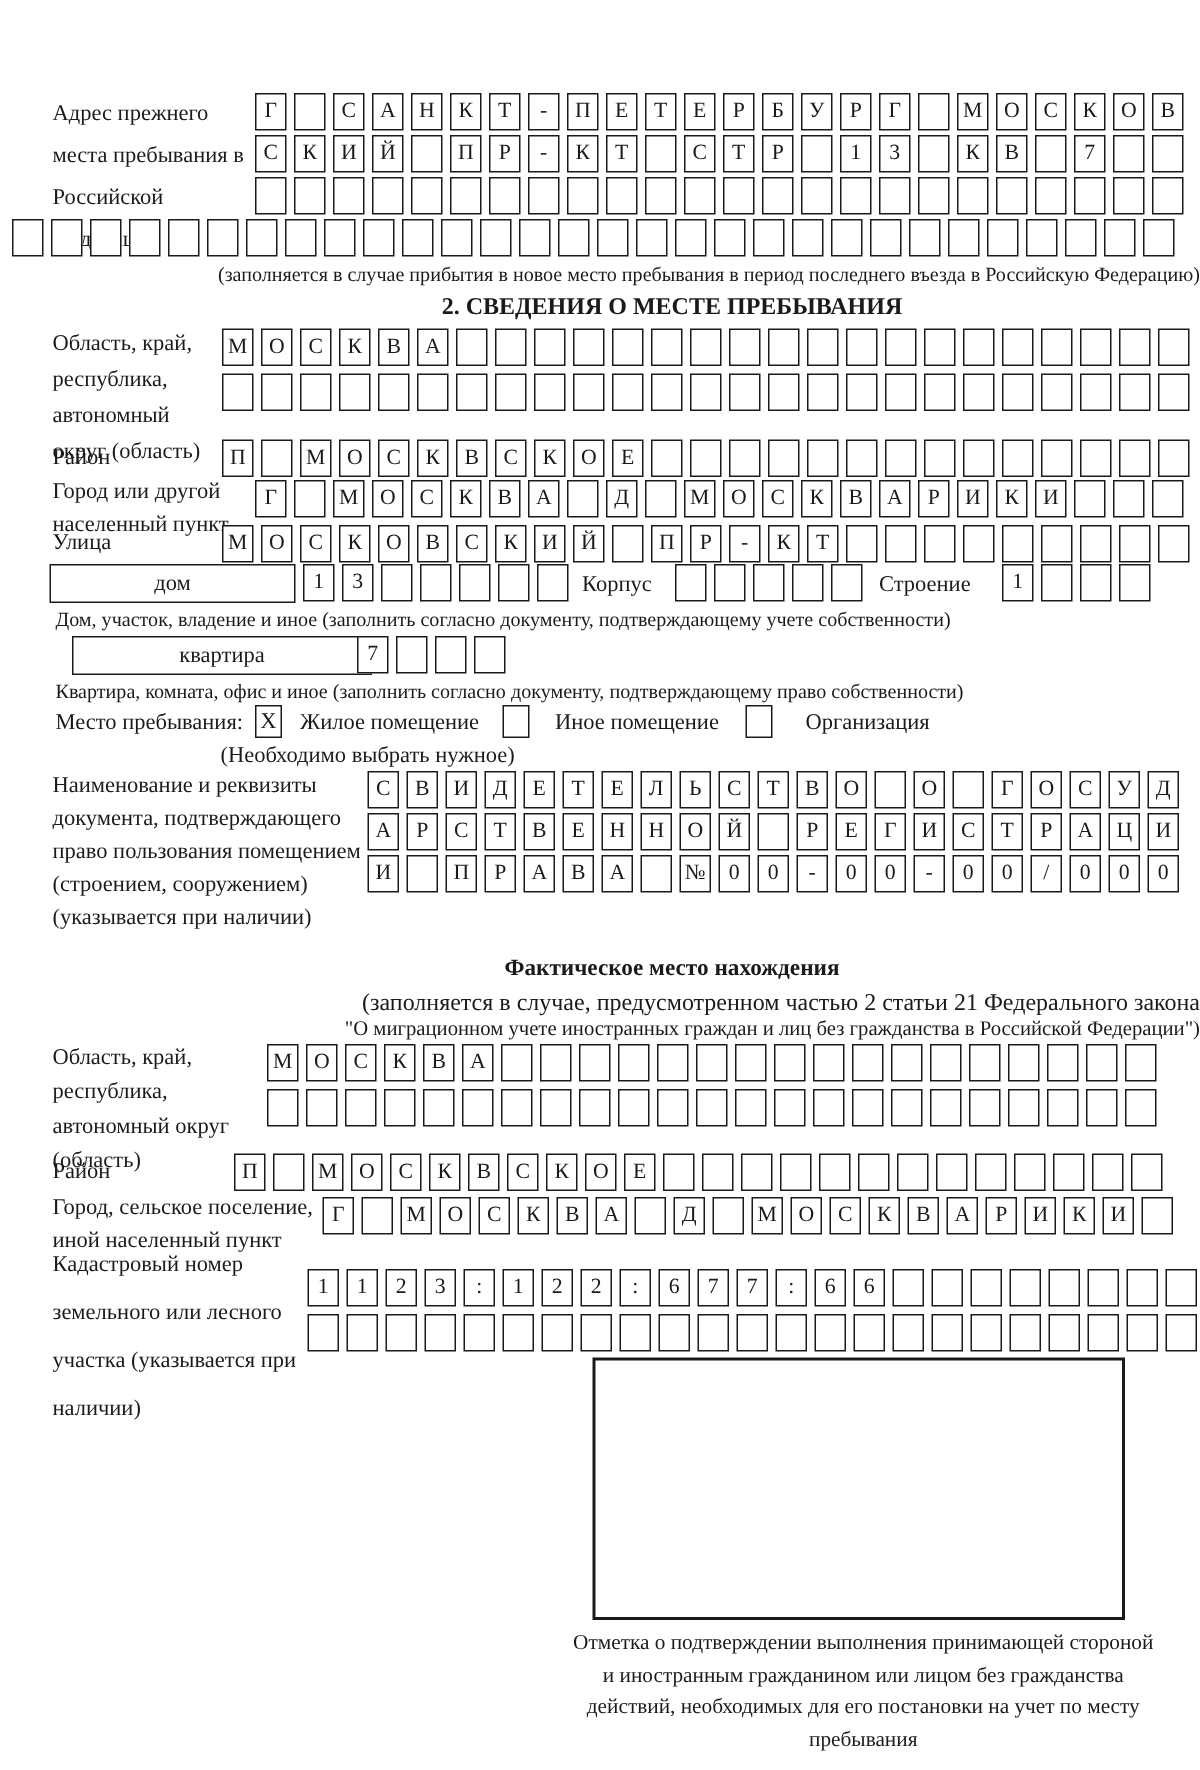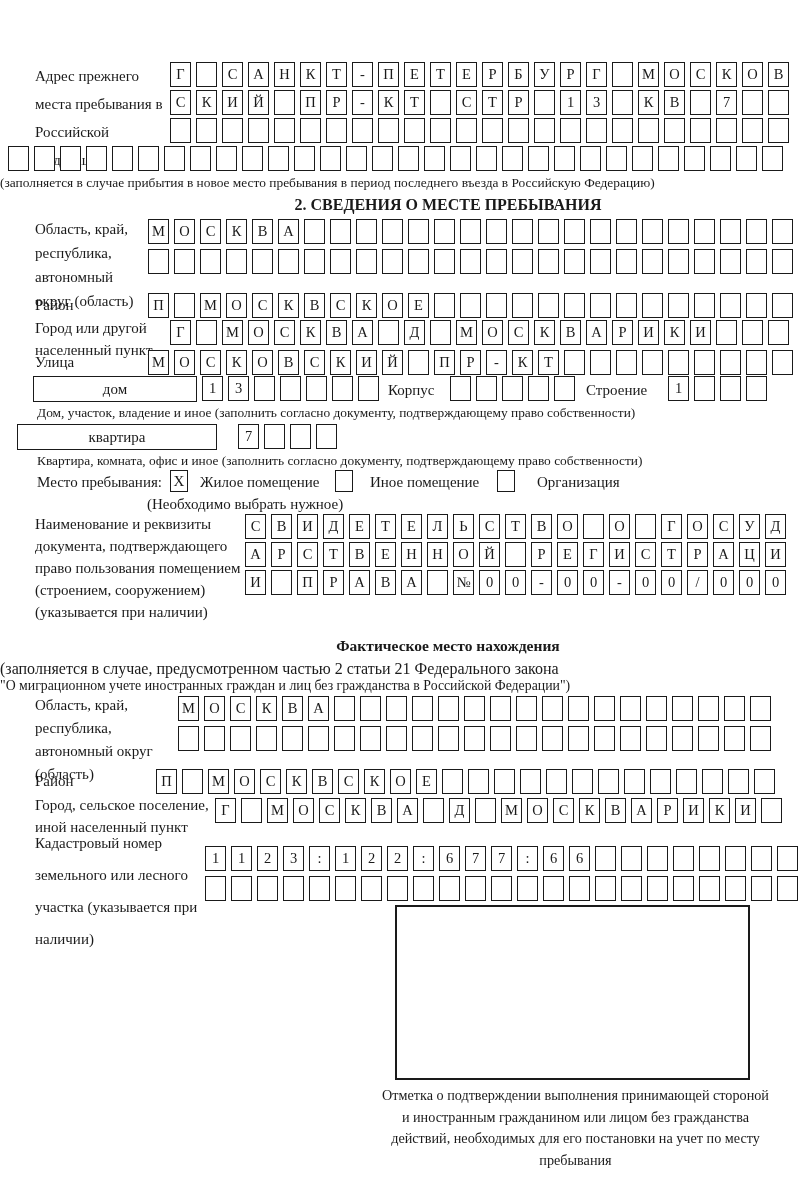--- a/index.html
+++ b/index.html
@@ -2,21 +2,21 @@
 <html><head>
 <meta charset="utf-8">
 <style>
   html,body{margin:0;padding:0;background:#fff;}
   #page{position:relative;width:800px;height:1180px;background:#ffffff;color:#1a1a1a;
         font-family:"Liberation Serif","DejaVu Serif",serif;overflow:hidden;}
   .hnote{position:absolute;left:0;top:24px;width:755px;text-align:right;font-size:15px;}
   .lbl{position:absolute;font-size:15px;line-height:22px;}
   .title{position:absolute;left:0;width:800px;text-align:center;font-weight:bold;font-size:16px;padding-left:48px;}
   .cap{position:absolute;font-size:13.4px;}
-  .cap-center{left:0;width:800px;text-align:left;}
+  .cap-center{left:0;width:800px;text-align:right;}
   .cellrow{position:absolute;display:flex;gap:5px;}
   .cell{flex:0 0 21px;width:21px;height:25px;border:1.6px solid #1a1a1a;box-sizing:border-box;
         display:flex;align-items:center;justify-content:center;font-size:14.5px;background:#fff;}
   .fbox{position:absolute;height:26px;border:1.6px solid #1a1a1a;box-sizing:border-box;
         display:flex;align-items:center;justify-content:center;font-size:15px;background:#fff;font-family:Liberation Serif, serif;}
   .chk{position:absolute;width:18px;height:22px;border:1.6px solid #1a1a1a;box-sizing:border-box;
         display:flex;align-items:center;justify-content:center;font-size:15px;background:#fff;}
   .stamp{position:absolute;left:395px;top:905px;width:355px;height:175px;border:2px solid #1a1a1a;
          box-sizing:border-box;background:#fff;}
   .stampcap{position:absolute;left:378px;top:1085px;width:395px;text-align:center;
@@ -303,23 +303,23 @@
       <span class="cell"></span>
       <span class="cell"></span>
     </div>
   <div class="lbl" style="left:586px;top:379px">Строение</div>
   <div class="cellrow" style="left:668px;top:376px">
       <span class="cell">1</span>
       <span class="cell"></span>
       <span class="cell"></span>
       <span class="cell"></span>
     </div>
-  <div class="cap" style="left:37px;top:405px">Дом, участок, владение и иное (заполнить согласно документу, подтверждающему право собственности)</div>
-
-  <div class="fbox" style="left:17px;top:424px;width:200px">квартира</div>
+  <div class="cap" style="left:37px;top:405px">Дом, участок, владение и иное (заполнить согласно документу, подтверждающему учете собственности)</div>
+
+  <div class="fbox" style="left:48px;top:424px;width:200px">квартира</div>
   <div class="cellrow" style="left:238px;top:424px">
       <span class="cell">7</span>
       <span class="cell"></span>
       <span class="cell"></span>
       <span class="cell"></span>
     </div>
   <div class="cap" style="left:37px;top:453px">Квартира, комната, офис и иное (заполнить согласно документу, подтверждающему право собственности)</div>
 
   <div class="lbl" style="left:37px;top:471px">Место пребывания:</div>
   <div class="chk" style="left:170px;top:470px">X</div>

